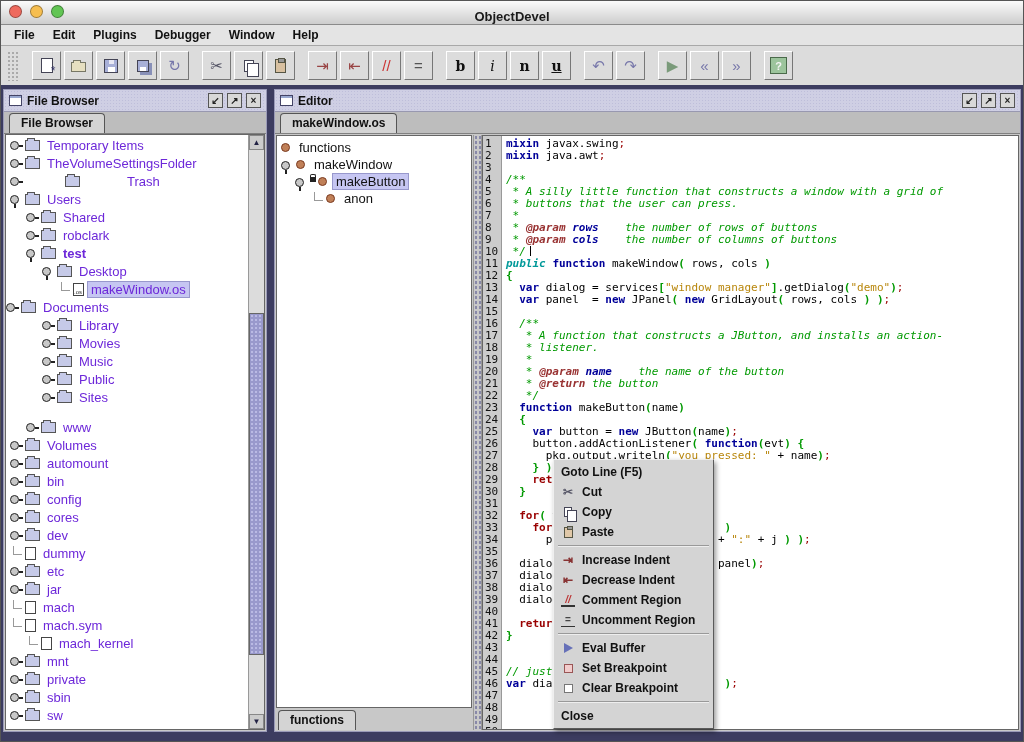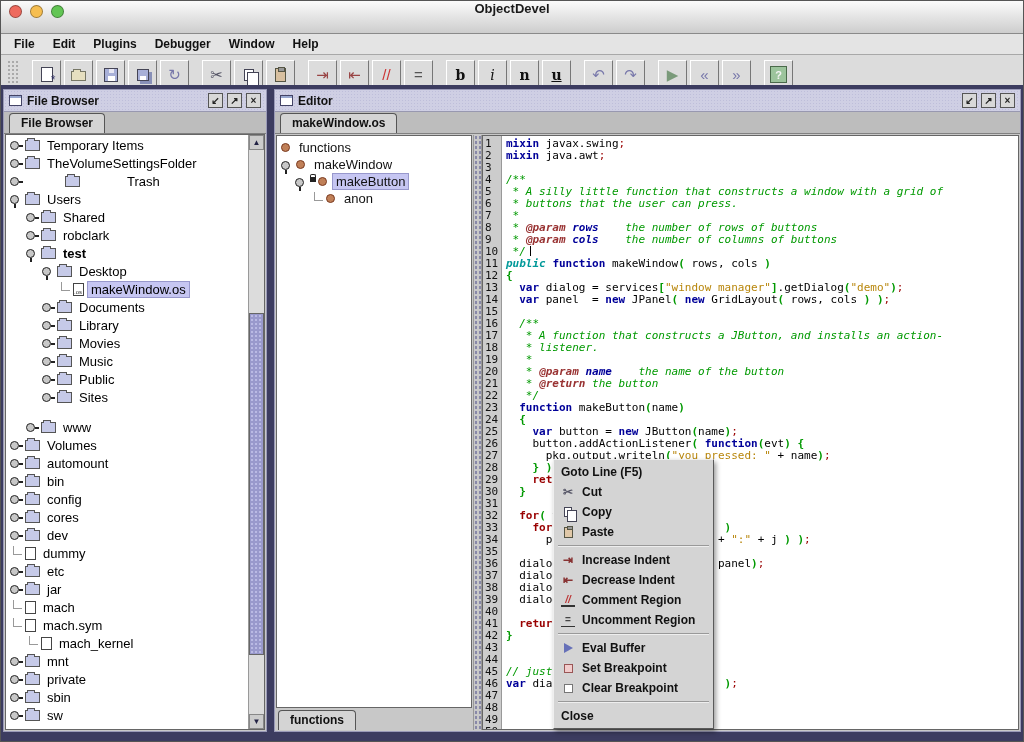--- a/index.html
+++ b/index.html
@@ -1,20 +1,20 @@
 <!DOCTYPE html>
 <html><head>
 <meta charset="utf-8">
 <style>
   *{box-sizing:border-box;margin:0;padding:0;}
   html,body{width:1024px;height:742px;overflow:hidden;}
   body{position:relative;font-family:"Liberation Sans",sans-serif;background:#D8D8D8;border:1px solid #555;}
 
   
-  .titlebar{height:33px;background:linear-gradient(#FBFBFB,#CDCDCD);border-bottom:1px solid #8A8A8A;display:flex;align-items:flex-start;position:relative;}
+  .titlebar{height:24px;background:linear-gradient(#FBFBFB,#CDCDCD);border-bottom:1px solid #8A8A8A;display:flex;align-items:flex-end;position:relative;}
   .lights{position:absolute;left:8px;top:4px;display:flex;gap:8px;}
   .light{width:13px;height:13px;border-radius:50%;border:1px solid rgba(0,0,0,.35);}
   .title{flex:1;text-align:center;font-weight:bold;font-size:13px;color:#1A1A1A;}
 
   .menubar{height:21px;background:#E4E4E4;border-bottom:1px solid #A8A8A8;display:flex;align-items:center;padding-left:4px;}
   .menu-item{font-weight:bold;font-size:12px;color:#111;padding:2px 9px;}
 
   .toolbar{height:40px;background:#DCDCDC;border-bottom:1px solid #909090;display:flex;align-items:center;padding-left:6px;gap:13px;}
   .grip{width:12px;height:30px;background-image:radial-gradient(#AAA 1px,transparent 1px);background-size:4px 4px;}
   .tgroup{display:flex;gap:3px;}
@@ -50,21 +50,21 @@
   .iwin-icon{width:13px;height:11px;background:#FFF;border:1px solid #446;box-shadow:inset 0 2px 0 #99A8D0;flex:none;}
   .ititle{font-weight:bold;font-size:12px;color:#111;white-space:nowrap;}
   .ibtns{margin-left:auto;display:flex;gap:4px;}
   .ibtn{width:15px;height:15px;background:#D8D8D8;border:1px solid #555;font-size:10px;line-height:13px;text-align:center;font-weight:bold;color:#222;}
   .tabrow{height:22px;background:#BDBDBD;display:flex;align-items:flex-end;padding-left:5px;border-bottom:1px solid #808080;}
   .tab{background:#D4D4D4;border:1px solid #555;border-bottom:none;padding:2px 11px 3px;font-weight:bold;font-size:12px;color:#111;border-radius:4px 4px 0 0;white-space:nowrap;}
 
   
   .fb-content{flex:1;background:#FFF;border:1px solid #666;margin:0 1px 1px;display:flex;overflow:hidden;}
   .fb-tree{flex:1;overflow:hidden;padding-top:1px;}
-  .trow{height:18px;display:flex;align-items:center;font-size:13px;color:#000000;white-space:nowrap;}
+  .trow{height:18px;display:flex;align-items:center;font-size:13px;color:#6d28d9;white-space:nowrap;}
   .handle{width:13px;height:14px;flex:none;position:relative;margin-right:2px;}
   .handle.collapsed::before,.handle.expanded::before{content:"";position:absolute;left:0;top:3px;width:7px;height:7px;border:1px solid #222;border-radius:50%;background:#C8C8C8;}
   .handle.collapsed::after{content:"";position:absolute;left:9px;top:7px;width:4px;height:2px;background:#222;}
   .handle.expanded::after{content:"";position:absolute;left:4px;top:12px;width:2px;height:4px;background:#222;}
   .handle.leaf::before{content:"";position:absolute;left:3px;top:0;width:8px;height:8px;border-left:1px solid #999;border-bottom:1px solid #999;}
   .ico-folder{width:15px;height:11px;background:#C6CAE8;border:1px solid #555;position:relative;margin-right:4px;flex:none;}
   .ico-folder::before{content:"";position:absolute;top:-3px;left:1px;width:6px;height:2px;background:#C6CAE8;border:1px solid #555;border-bottom:none;}
   .ico-file{width:11px;height:13px;background:#FFF;border:1px solid #444;margin-right:4px;flex:none;position:relative;}
   .ico-file.os::after{content:".os";position:absolute;bottom:0;left:0;font-size:6px;color:#333;font-family:"Liberation Sans",sans-serif;}
   .tlabel{padding:0 3px;}
@@ -280,21 +280,21 @@
           <div class="trow" style="padding-left: 36px;">
             <span class="handle expanded"></span>
             <span class="ico-folder"></span>
             <span class="tlabel">Desktop</span>
           </div>
           <div class="trow" style="padding-left: 52px;">
             <span class="handle leaf"></span>
             <span class="ico-file os"></span>
             <span class="tlabel sel">makeWindow.os</span>
           </div>
-          <div class="trow" style="padding-left: 36px; align-items: center;">
+          <div class="trow" style=" align-items: center;">
             <span class="handle collapsed"></span>
             <span class="ico-folder"></span>
             <span class="tlabel">Documents</span>
           </div>
           <div class="trow" style="padding-left: 36px;">
             <span class="handle collapsed"></span>
             <span class="ico-folder"></span>
             <span class="tlabel">Library</span>
           </div>
           <div class="trow" style="padding-left: 36px;">

